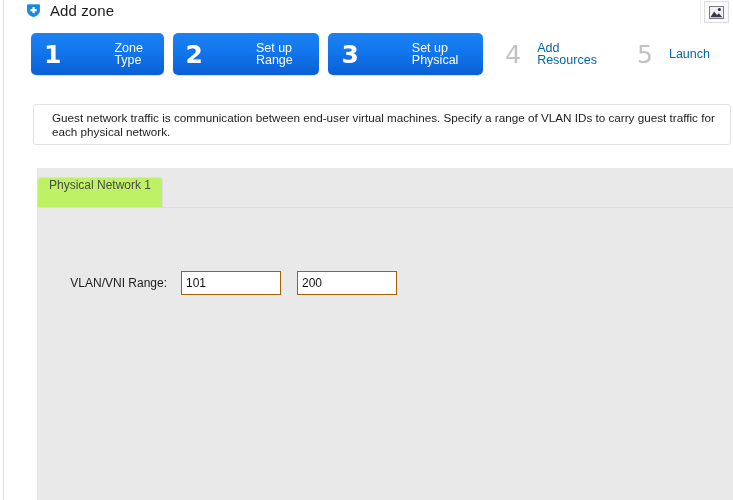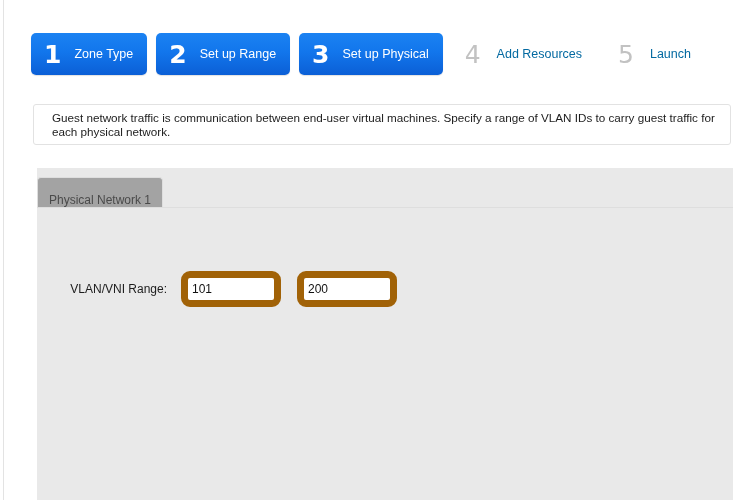--- a/index.html
+++ b/index.html
@@ -108,21 +108,21 @@
     line-height: 1;
     margin-right: 13px;
     font-family: "DejaVu Sans", sans-serif;
   }
   .step.active .step-num { color: #ffffff; }
   .step.inactive .step-num { color: #c2c2c2; font-weight: normal; }
   .step-label {
     font-size: 12.5px;
     line-height: 1;
   }
-  .step.active .step-label { color: #ffffff; }
+  .step.active .step-label { color: #ffffff; margin-left: 40px; }
   .step.inactive .step-label { color: #0369a1; }
   .step.inactive .step-num { margin-right: 16px; }
 
   
   .breadcrumb {
     position: absolute;
     left: 31px;
     top: 81px;
     display: flex;
     align-items: center;
@@ -156,27 +156,27 @@
     position: absolute;
     left: 37px;
     top: 177px;
     height: 30px;
     display: flex;
     align-items: flex-end;
     z-index: 3;
   }
   .tab {
     height: 30px;
-    background: #a3a3a3;
+    background: #bef264;
     border: 1px solid #dedede;
     border-bottom: none;
     border-radius: 4px 4px 0 0;
     padding: 0 11px;
     display: flex;
-    align-items: flex-end;
+    align-items: flex-start;
     font-size: 12px;
     color: #4a4a4a;
   }
 
   .panel {
     position: absolute;
     left: 37px;
     top: 168px;
     width: 696px;
     height: 233px;
@@ -205,38 +205,58 @@
   .form-label {
     font-size: 12px;
     color: #1c1c1c;
     width: 110px;
     text-align: right;
     margin-right: 14px;
   }
   .vlan-input {
     width: 100px;
     height: 23px;
-    border: 7px solid #a16207;
+    border: 1px solid #a16207;
     background: #ffffff;
     font-size: 12px;
     color: #111111;
     padding: 11px 4px;
     font-family: "Liberation Sans", sans-serif;
     outline: none;
-    border-radius: 9px;
+    border-radius: 0;
   }
   .vlan-input.second { margin-left: 16px; }
 </style>
 </head>
 <body>
 
 <div id="app">
 
   <div class="frame-left"></div>
 
+  <div class="header">
+    <span class="header-icon">
+      <svg width="17" height="17" viewBox="0 0 17 17">
+        <path d="M2 3.2 C2 2.6 2.5 2.2 3.1 2.2 L13.9 2.2 C14.5 2.2 15 2.6 15 3.2 L15 8.6 C15 12.2 11.6 14.4 8.5 15.3 C5.4 14.4 2 12.2 2 8.6 Z" fill="#2196e8"></path>
+        <path d="M3.3 3.4 C3.3 3.1 3.5 3.0 3.8 3.0 L13.2 3.0 C13.5 3.0 13.7 3.1 13.7 3.4 L13.7 8.4 C13.7 11.4 10.9 13.3 8.5 14.1 C6.1 13.3 3.3 11.4 3.3 8.4 Z" fill="#1a86d6"></path>
+        <rect x="7.5" y="5.0" width="2.2" height="6.2" fill="#ffffff"></rect>
+        <rect x="5.4" y="7.1" width="6.4" height="2.2" fill="#ffffff"></rect>
+      </svg>
+    </span>
+    <div class="header-title">Add zone</div>
+
+    <div class="panel-edge"></div>
+    <div class="header-right-box">
+      <svg width="15" height="13" viewBox="0 0 15 13">
+        <rect x="0.5" y="0.5" width="14" height="12" fill="#f2f2f2" stroke="#7a7a8c"></rect>
+        <circle cx="10.4" cy="3.6" r="1.5" fill="#2b2b3a"></circle>
+        <path d="M1.4 11.2 L5.2 5.6 L8.0 9.1 L9.8 7.2 L13.4 11.2 Z" fill="#3a3a4d"></path>
+      </svg>
+    </div>
+  </div>
 
   <div class="steps">
     <div class="step active">
       <span class="step-num">1</span>
       <span class="step-label">Zone Type</span>
     </div>
     <div class="step active">
       <span class="step-num">2</span>
       <span class="step-label">Set up Range</span>
     </div>

